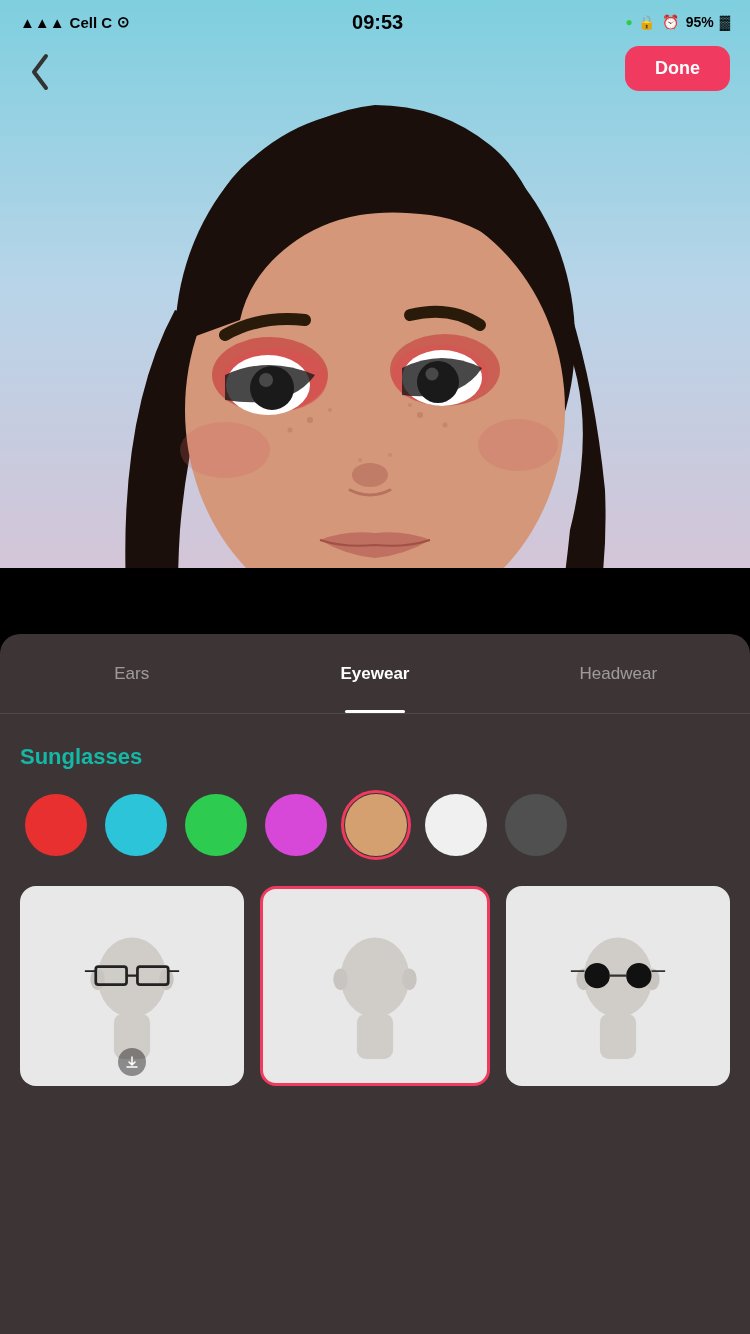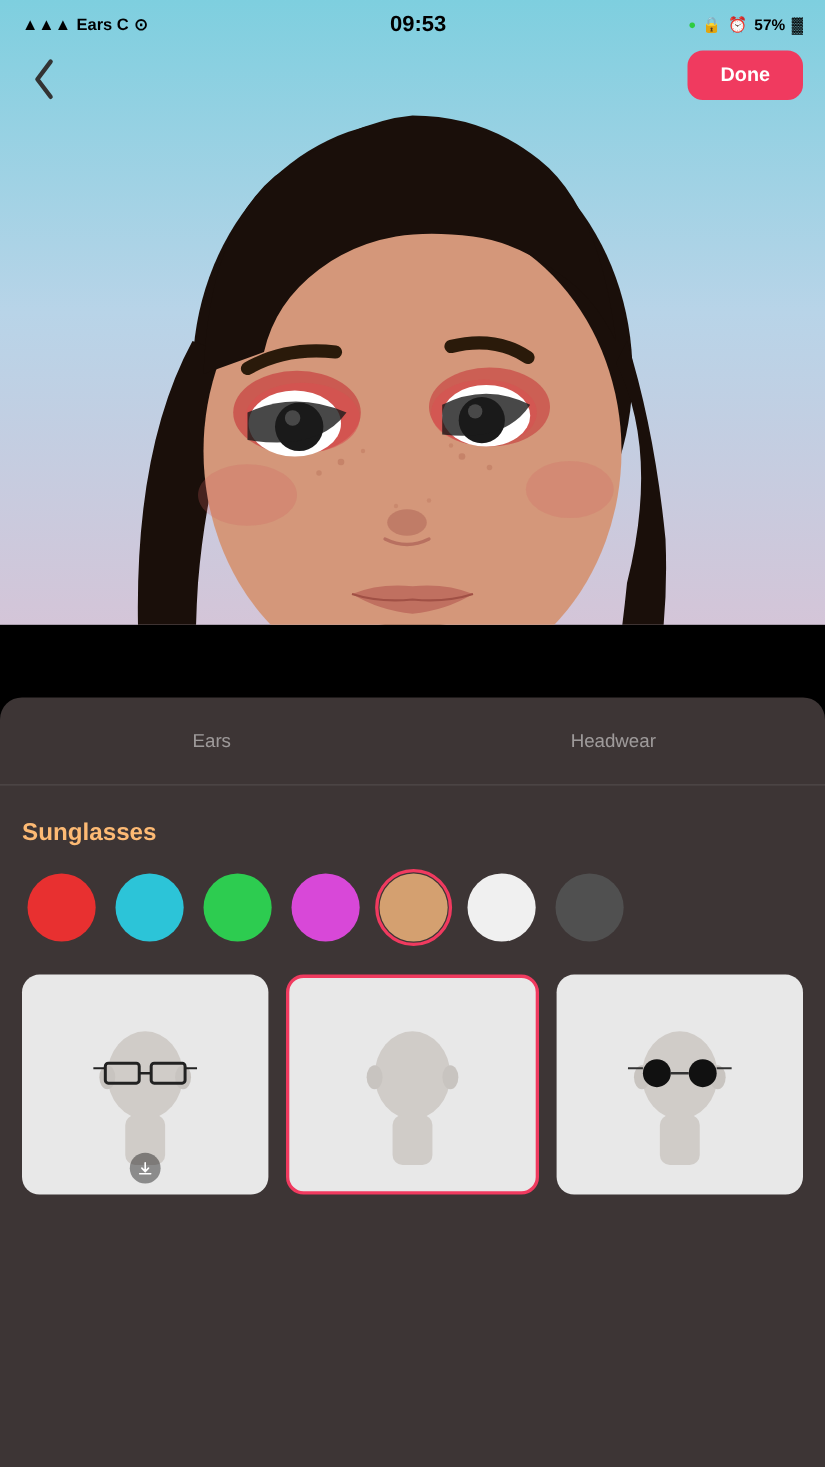--- a/index.html
+++ b/index.html
@@ -131,21 +131,21 @@
       background: #fff;
       border-radius: 2px;
     }
 
     
     .content-area {
       padding: 30px 20px 20px;
     }
 
     .section-title {
-      color: #fdba74;
+      color: #14b8a6;
       font-size: 22px;
       font-weight: 700;
       margin-bottom: 24px;
     }
 
     
     .color-swatches {
       display: flex;
       align-items: center;
       gap: 18px;
@@ -217,29 +217,29 @@
       justify-content: center;
     }
 
   </style>
 </head>
 <body>
 
 <div class="status-bar">
   <div class="status-left">
     <span>▲▲▲</span>
-    <span>Ears C</span>
+    <span>Cell C</span>
     <span>⊙</span>
   </div>
   <div class="status-center">09:53</div>
   <div class="status-right">
     <span style="color:#2ecc40;font-size:12px;">●</span>
     <span>🔒</span>
     <span>⏰</span>
-    <span>57%</span>
+    <span>95%</span>
     <span>▓</span>
   </div>
 </div>
 
 <div class="avatar-area">
 
   <div class="back-button">
     <svg width="24" height="40" viewBox="0 0 24 40">
       <polyline points="18,4 6,20 18,36" stroke="#333" stroke-width="4" fill="none" stroke-linecap="round" stroke-linejoin="round"></polyline>
     </svg>
@@ -310,20 +310,23 @@
       <path d="M190,720 Q240,680 325,670 Q410,680 460,720 L480,760 L170,760 Z" fill="#e8e0d8"></path>
     </svg>
   </div>
 </div>
 
 <div class="bottom-panel">
 
   <div class="category-tabs">
     <div class="tab-item">
       <span>Ears</span>
+    </div>
+    <div class="tab-item active">
+      <span>Eyewear</span>
     </div>
     <div class="tab-item">
       <span>Headwear</span>
     </div>
   </div>
 
   <div class="content-area">
 
     <div class="section-title">Sunglasses</div>
 

